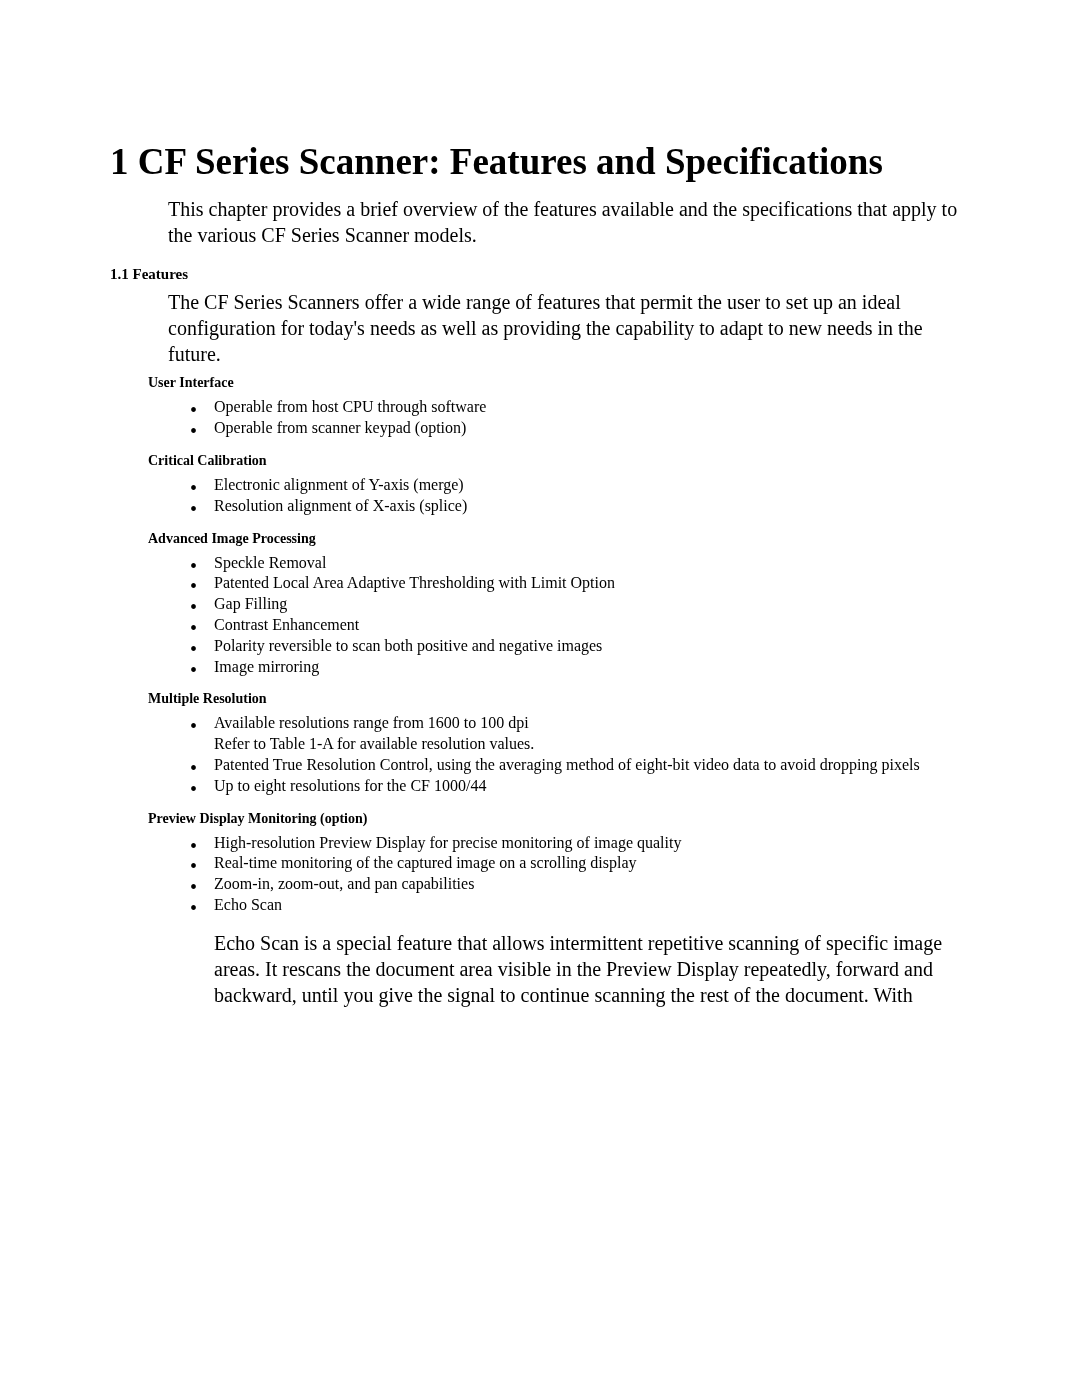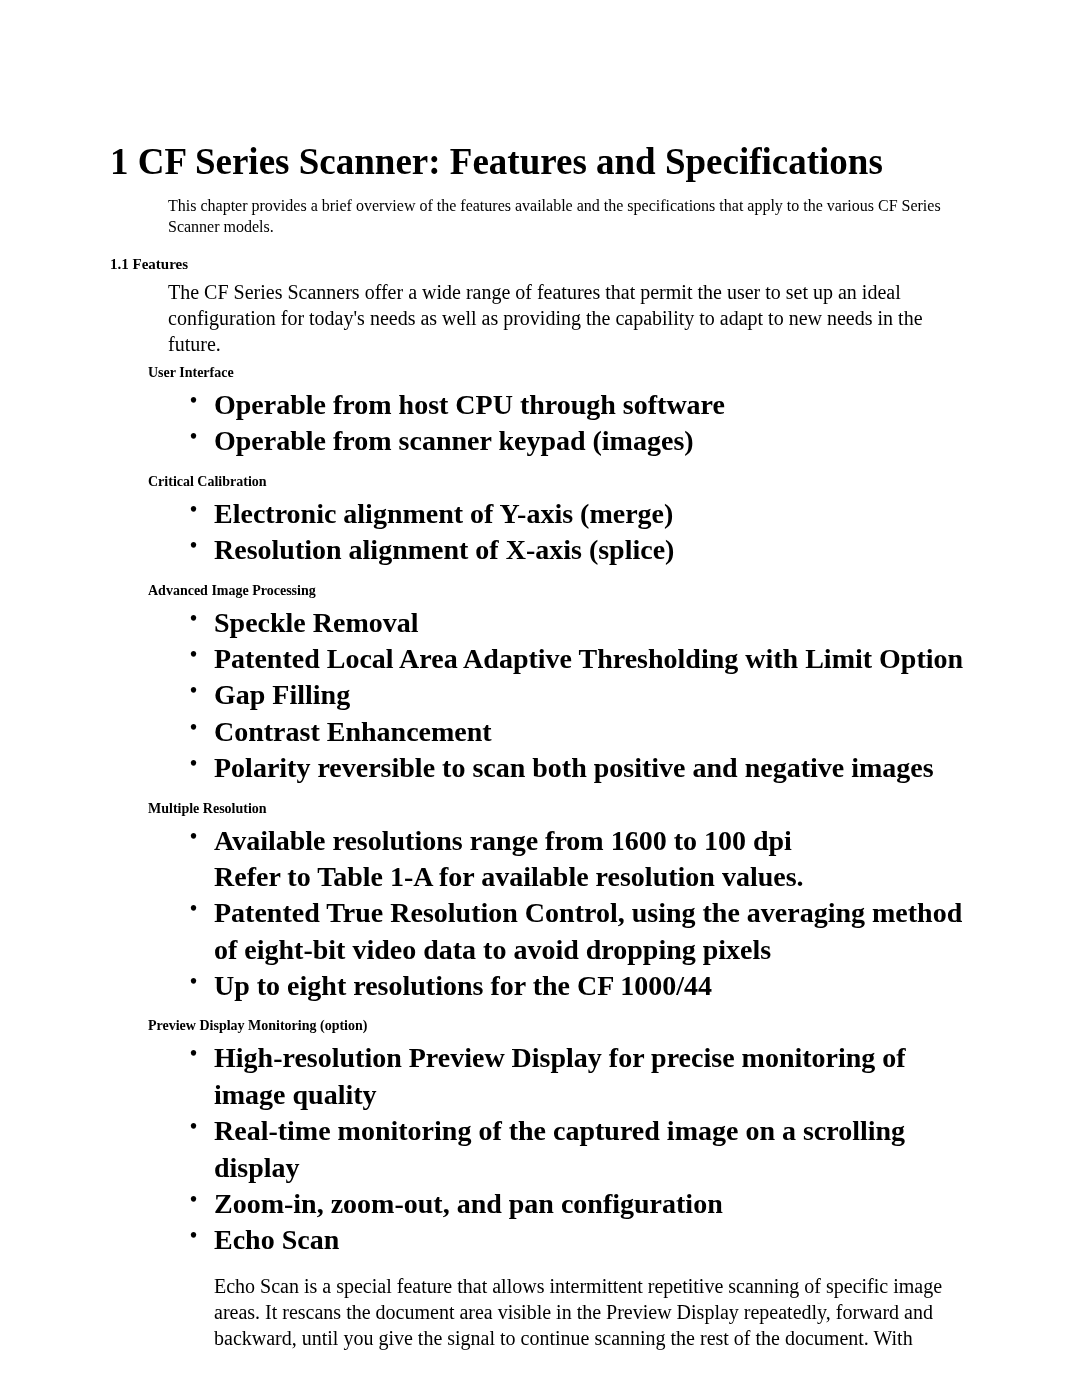--- a/index.html
+++ b/index.html
@@ -15,21 +15,21 @@
       height: 1397px;
       padding: 140px 100px 100px 110px;
     }
     .main-title {
       font-size: 37px;
       font-weight: bold;
       margin-bottom: 12px;
       line-height: 1.2;
     }
     .intro-text {
-      font-size: 16px;
+      font-size: 20px;
       line-height: 1.3;
       margin-left: 58px;
       margin-bottom: 18px;
     }
     .section-heading {
       font-size: 15px;
       font-weight: bold;
       margin-bottom: 6px;
     }
     .section-intro {
@@ -43,26 +43,25 @@
       font-weight: bold;
       margin-left: 38px;
       margin-bottom: 6px;
     }
     ul {
       list-style: none;
       margin-left: 80px;
       margin-bottom: 14px;
     }
     li {
-      font-size: 28px;
+      font-size: 16px;
       line-height: 1.3;
       position: relative;
       padding-left: 24px;
       margin-bottom: 0px;
-      font-weight: bold;
     }
     li::before {
       content: "•";
       position: absolute;
       left: 0;
       font-size: 20px;
     }
     .list-sub {
       display: block;
     }
@@ -80,48 +79,49 @@
 
 <p class="intro-text">This chapter provides a brief overview of the features available and the specifications that apply to the various CF Series Scanner models.</p>
 
 <h2 class="section-heading">1.1  Features</h2>
 
 <p class="section-intro">The CF Series Scanners offer a wide range of features that permit the user to set up an ideal configuration for today's needs as well as providing the capability to adapt to new needs in the future.</p>
 
 <h3 class="subsection-heading">User Interface</h3>
 <ul>
   <li>Operable from host CPU through software</li>
-  <li>Operable from scanner keypad (images)</li>
+  <li>Operable from scanner keypad (option)</li>
 </ul>
 
 <h3 class="subsection-heading">Critical Calibration</h3>
 <ul>
   <li>Electronic alignment of Y-axis (merge)</li>
   <li>Resolution alignment of X-axis (splice)</li>
 </ul>
 
 <h3 class="subsection-heading">Advanced Image Processing</h3>
 <ul>
   <li>Speckle Removal</li>
   <li>Patented Local Area Adaptive Thresholding with Limit Option</li>
   <li>Gap Filling</li>
   <li>Contrast Enhancement</li>
   <li>Polarity reversible to scan both positive and negative images</li>
+  <li>Image mirroring</li>
 </ul>
 
 <h3 class="subsection-heading">Multiple Resolution</h3>
 <ul>
   <li>
     <span class="list-sub">Available resolutions range from 1600 to 100 dpi</span>
     <span class="list-sub">Refer to Table 1-A for available resolution values.</span>
   </li>
   <li>Patented True Resolution Control, using the averaging method of eight-bit video data to avoid dropping pixels</li>
   <li>Up to eight resolutions for the CF 1000/44</li>
 </ul>
 
 <h3 class="subsection-heading">Preview Display Monitoring (option)</h3>
 <ul>
   <li>High-resolution Preview Display for precise monitoring of image quality</li>
   <li>Real-time monitoring of the captured image on a scrolling display</li>
-  <li>Zoom-in, zoom-out, and pan configuration</li>
+  <li>Zoom-in, zoom-out, and pan capabilities</li>
   <li>Echo Scan</li>
 </ul>
 <p class="echo-para">Echo Scan is a special feature that allows intermittent repetitive scanning of specific image areas.  It rescans the document area visible in the Preview Display repeatedly, forward and backward, until you give the signal to continue scanning the rest of the document.  With</p>
 
 </body></html>

